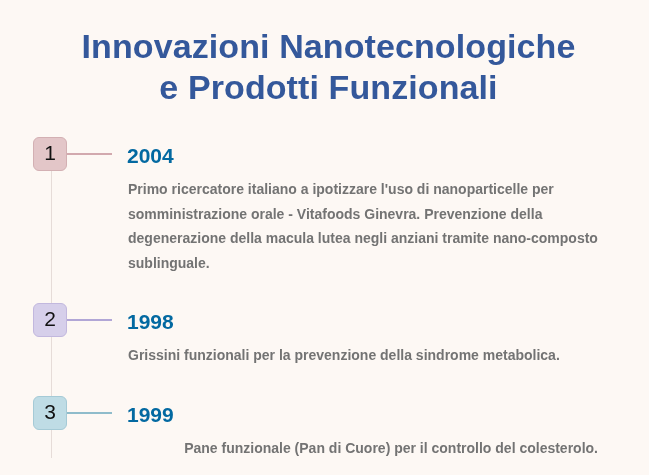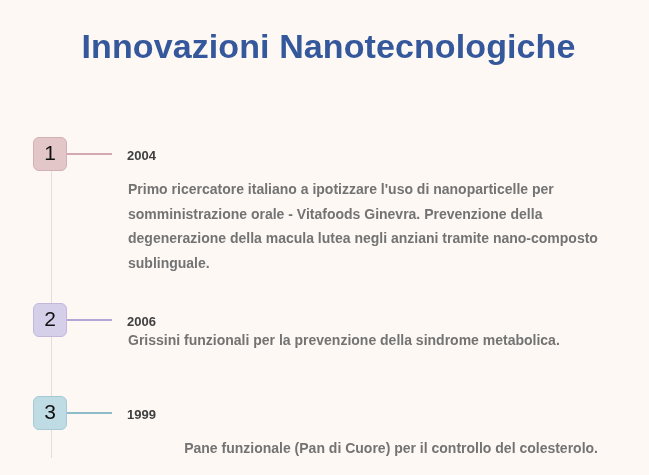--- a/index.html
+++ b/index.html
@@ -62,57 +62,58 @@
     }
     .connector {
       position: absolute;
       left: 67px;
       width: 45px;
       height: 2px;
     }
     .year {
       position: absolute;
       left: 127px;
-      font-size: 13px;
+      font-size: 21px;
       font-weight: bold;
-      color: #404040;
+      color: #0369a1;
       line-height: 20px;
     }
     .desc {
       position: absolute;
       left: 128px;
       width: 470px;
       font-size: 14px;
       font-weight: bold;
       color: #737373;
       line-height: 24.7px;
     }
   </style>
 </head>
 <body>
 
 <h1 class="page-title">
   <span>Innovazioni Nanotecnologiche</span><br>
+  <span>e Prodotti Funzionali</span>
 </h1>
 
 <div class="timeline">
   <div class="timeline-axis"></div>
 
   <div class="entry" style="top:0;">
     <div class="badge" style="top:137px; background:#e3c6c8; border:1px solid #d3b0b3;">1</div>
     <div class="connector" style="top:153px; background:#d2a9ae;"></div>
     <div class="year" style="top:146px;">2004</div>
     <div class="desc" style="top:177px;">Primo ricercatore italiano a ipotizzare l'uso di nanoparticelle per somministrazione orale - Vitafoods Ginevra. Prevenzione della degenerazione della macula lutea negli anziani tramite nano-composto sublinguale.</div>
   </div>
 
   <div class="entry" style="top:0;">
     <div class="badge" style="top:303px; background:#d6cfea; border:1px solid #c2b8de;">2</div>
     <div class="connector" style="top:319px; background:#b1a6d6;"></div>
-    <div class="year" style="top:312px;">2006</div>
-    <div class="desc" style="top:328px;">Grissini funzionali per la prevenzione della sindrome metabolica.</div>
+    <div class="year" style="top:312px;">1998</div>
+    <div class="desc" style="top:343px;">Grissini funzionali per la prevenzione della sindrome metabolica.</div>
   </div>
 
   <div class="entry" style="top:0;">
     <div class="badge" style="top:396px; background:#bfdce5; border:1px solid #a5cad6;">3</div>
     <div class="connector" style="top:412px; background:#8fbccb;"></div>
     <div class="year" style="top:405px;">1999</div>
     <div class="desc" style="top:436px;text-align:right;">Pane funzionale (Pan di Cuore) per il controllo del colesterolo.</div>
   </div>
 </div>
 

